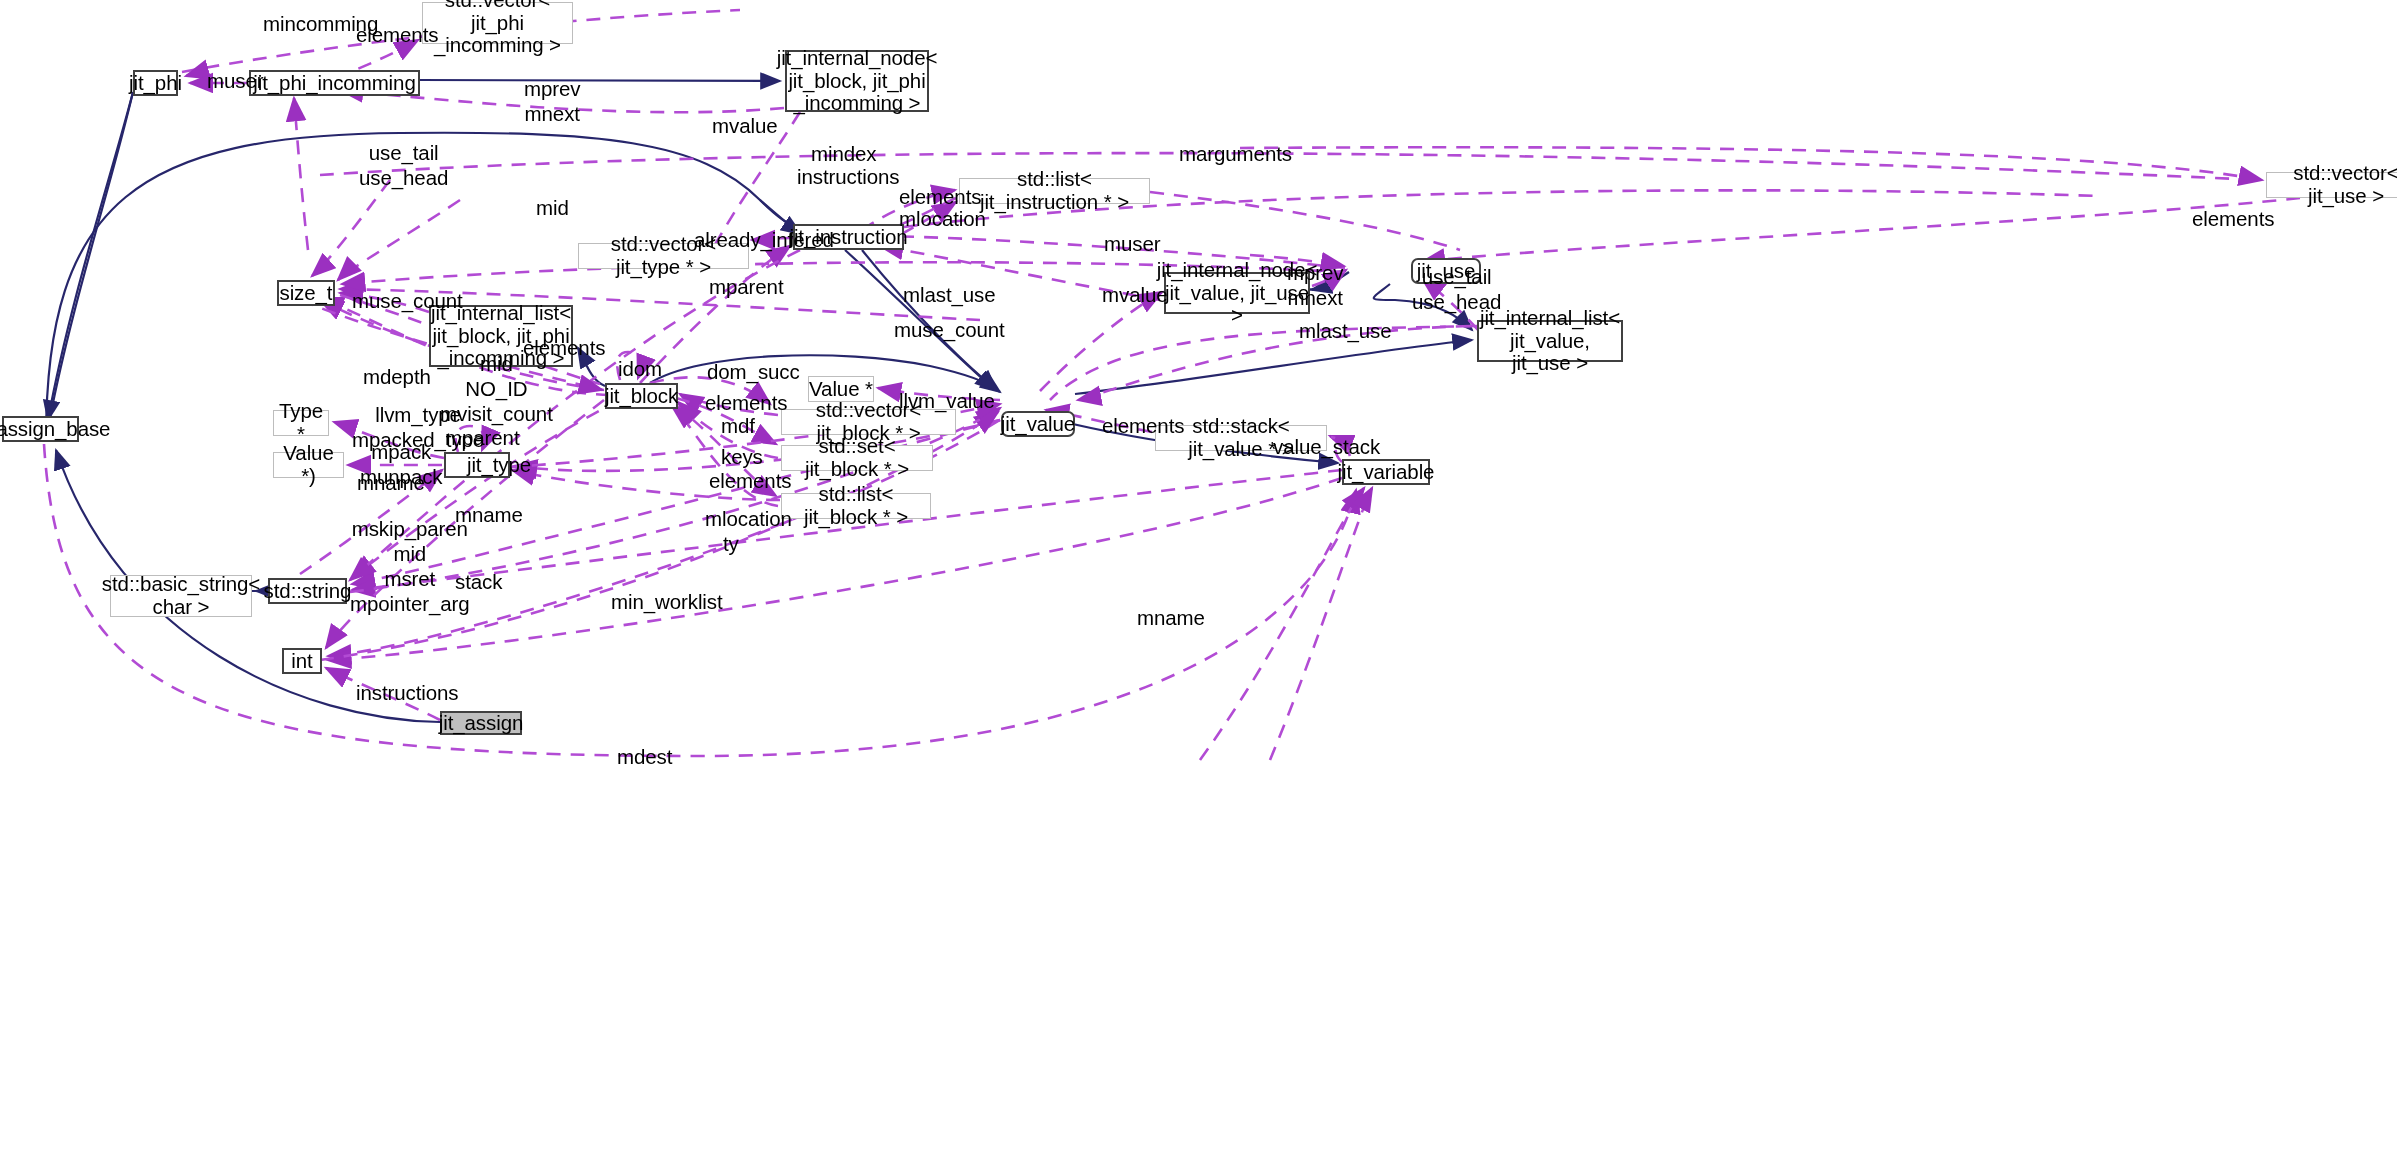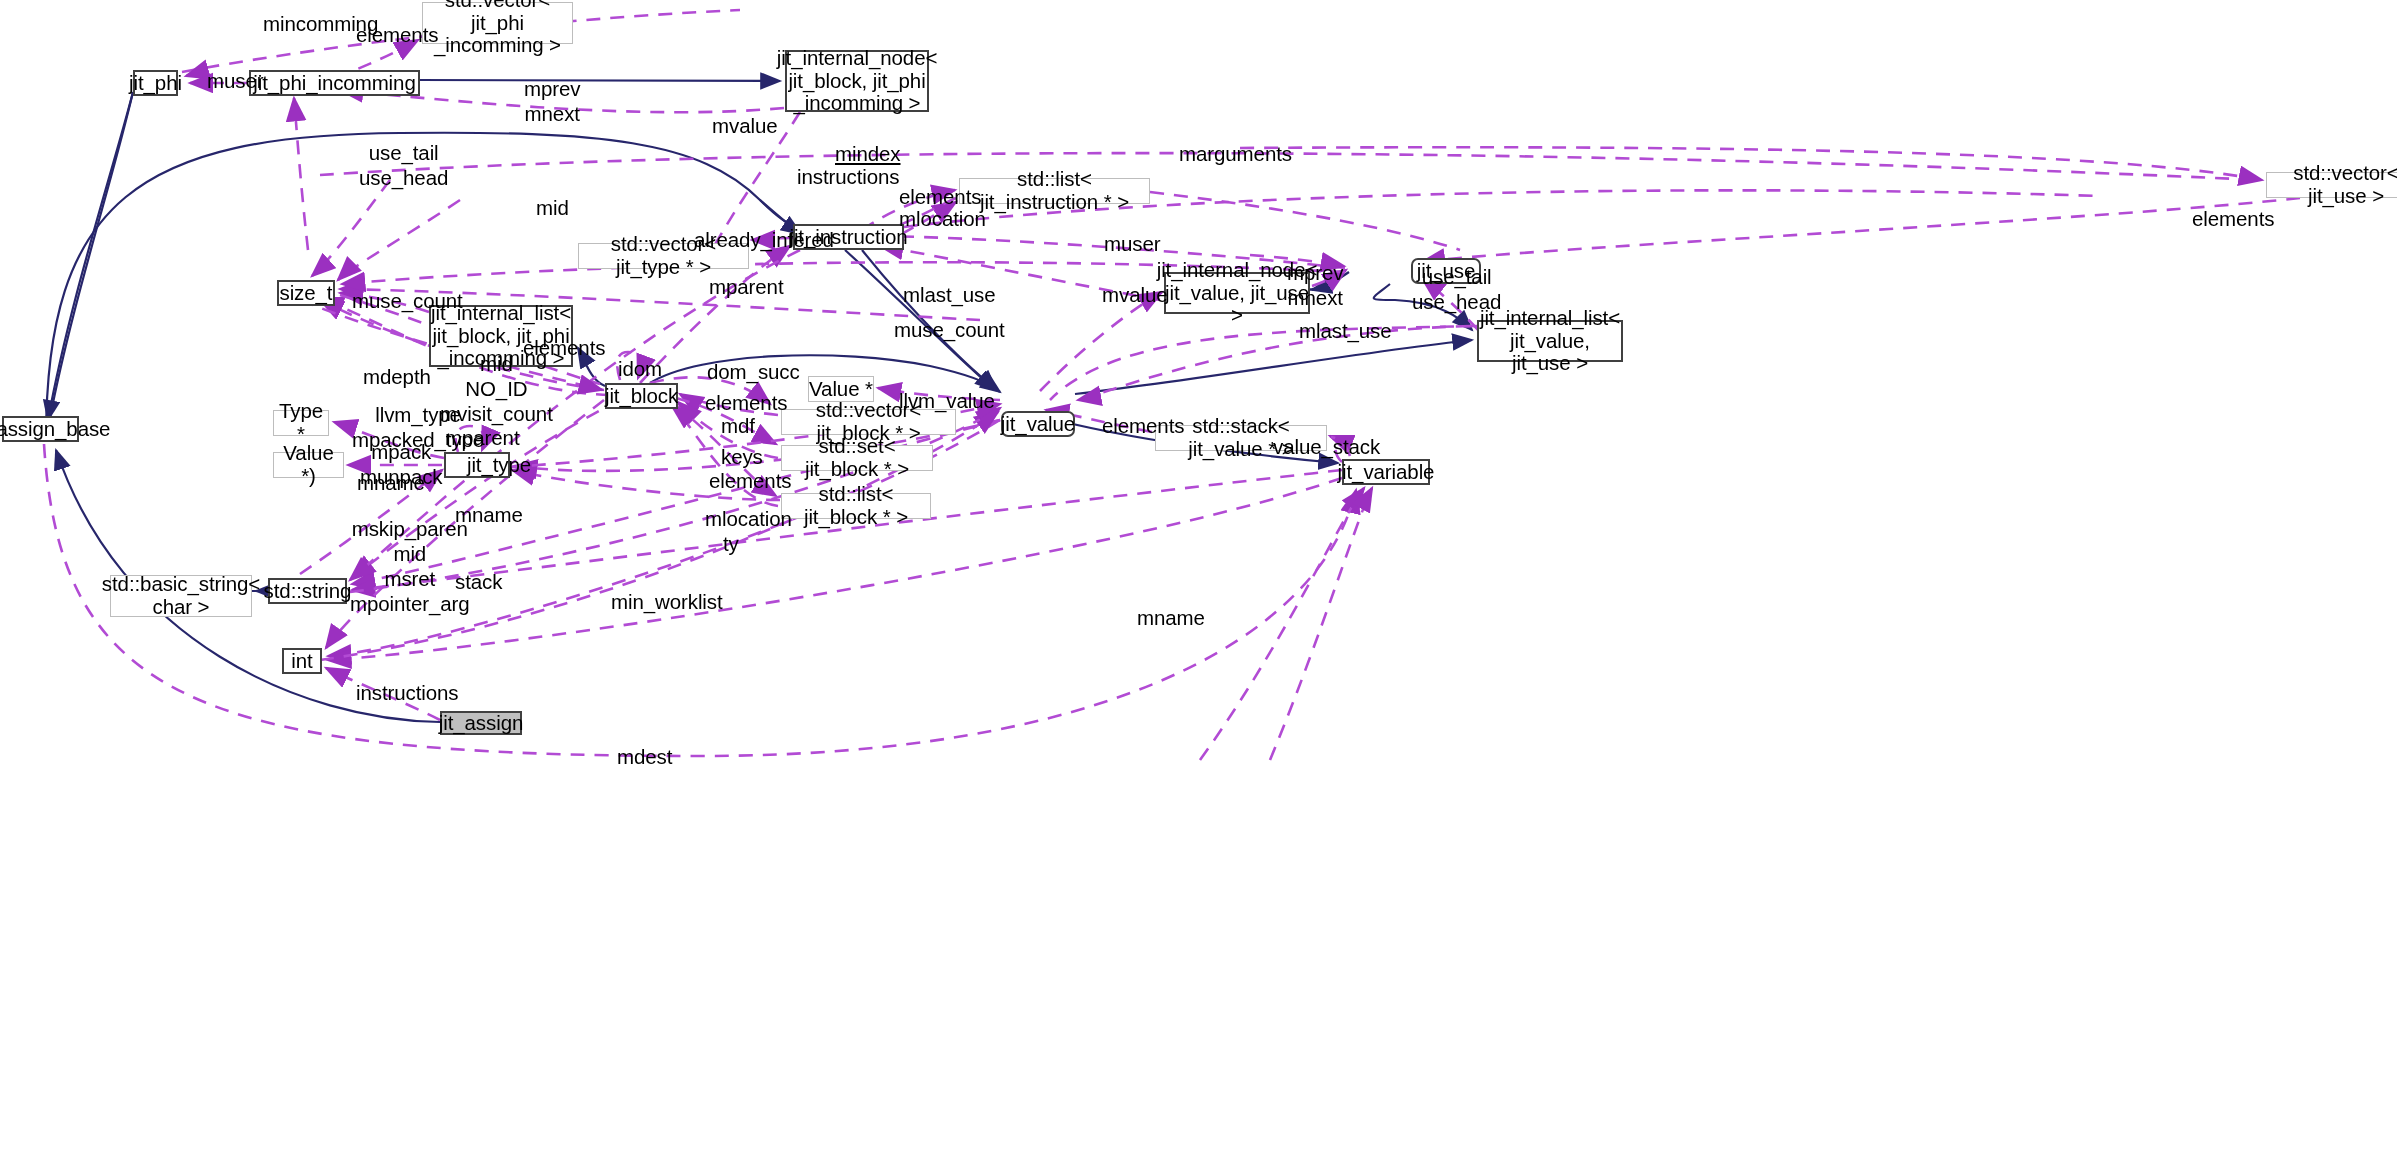--- a/index.html
+++ b/index.html
@@ -282,21 +282,21 @@
       <div class="node-box node-current" style="left: 440px; top: 711px; width: 82px; height: 24px;">jit_assign</div>
     </div>
 
   <div id="labels-layer">
       <div class="edge-label" style="left: 263px; top: 11px;">mincomming</div>
       <div class="edge-label" style="left: 356px; top: 22px;">elements</div>
       <div class="edge-label" style="left: 207px; top: 68px;">muser</div>
       <div class="edge-label" style="left: 524px; top: 76px;">mprev
 mnext</div>
       <div class="edge-label" style="left: 712px; top: 113px;">mvalue</div>
-      <div class="edge-label" style="left: 835px; top: 141px; text-decoration: underline;">mindex</div>
+      <div class="edge-label" style="left: 811px; top: 141px;">mindex</div>
       <div class="edge-label" style="left: 1179px; top: 141px;">marguments</div>
       <div class="edge-label" style="left: 359px; top: 140px;">use_tail
 use_head</div>
       <div class="edge-label" style="left: 797px; top: 164px;">instructions</div>
       <div class="edge-label" style="left: 899px; top: 184px;">elements</div>
       <div class="edge-label" style="left: 2192px; top: 206px;">elements</div>
       <div class="edge-label" style="left: 536px; top: 195px;">mid</div>
       <div class="edge-label" style="left: 899px; top: 206px;">mlocation</div>
       <div class="edge-label" style="left: 694px; top: 227px;">already_infered</div>
       <div class="edge-label" style="left: 1104px; top: 231px;">muser</div>

